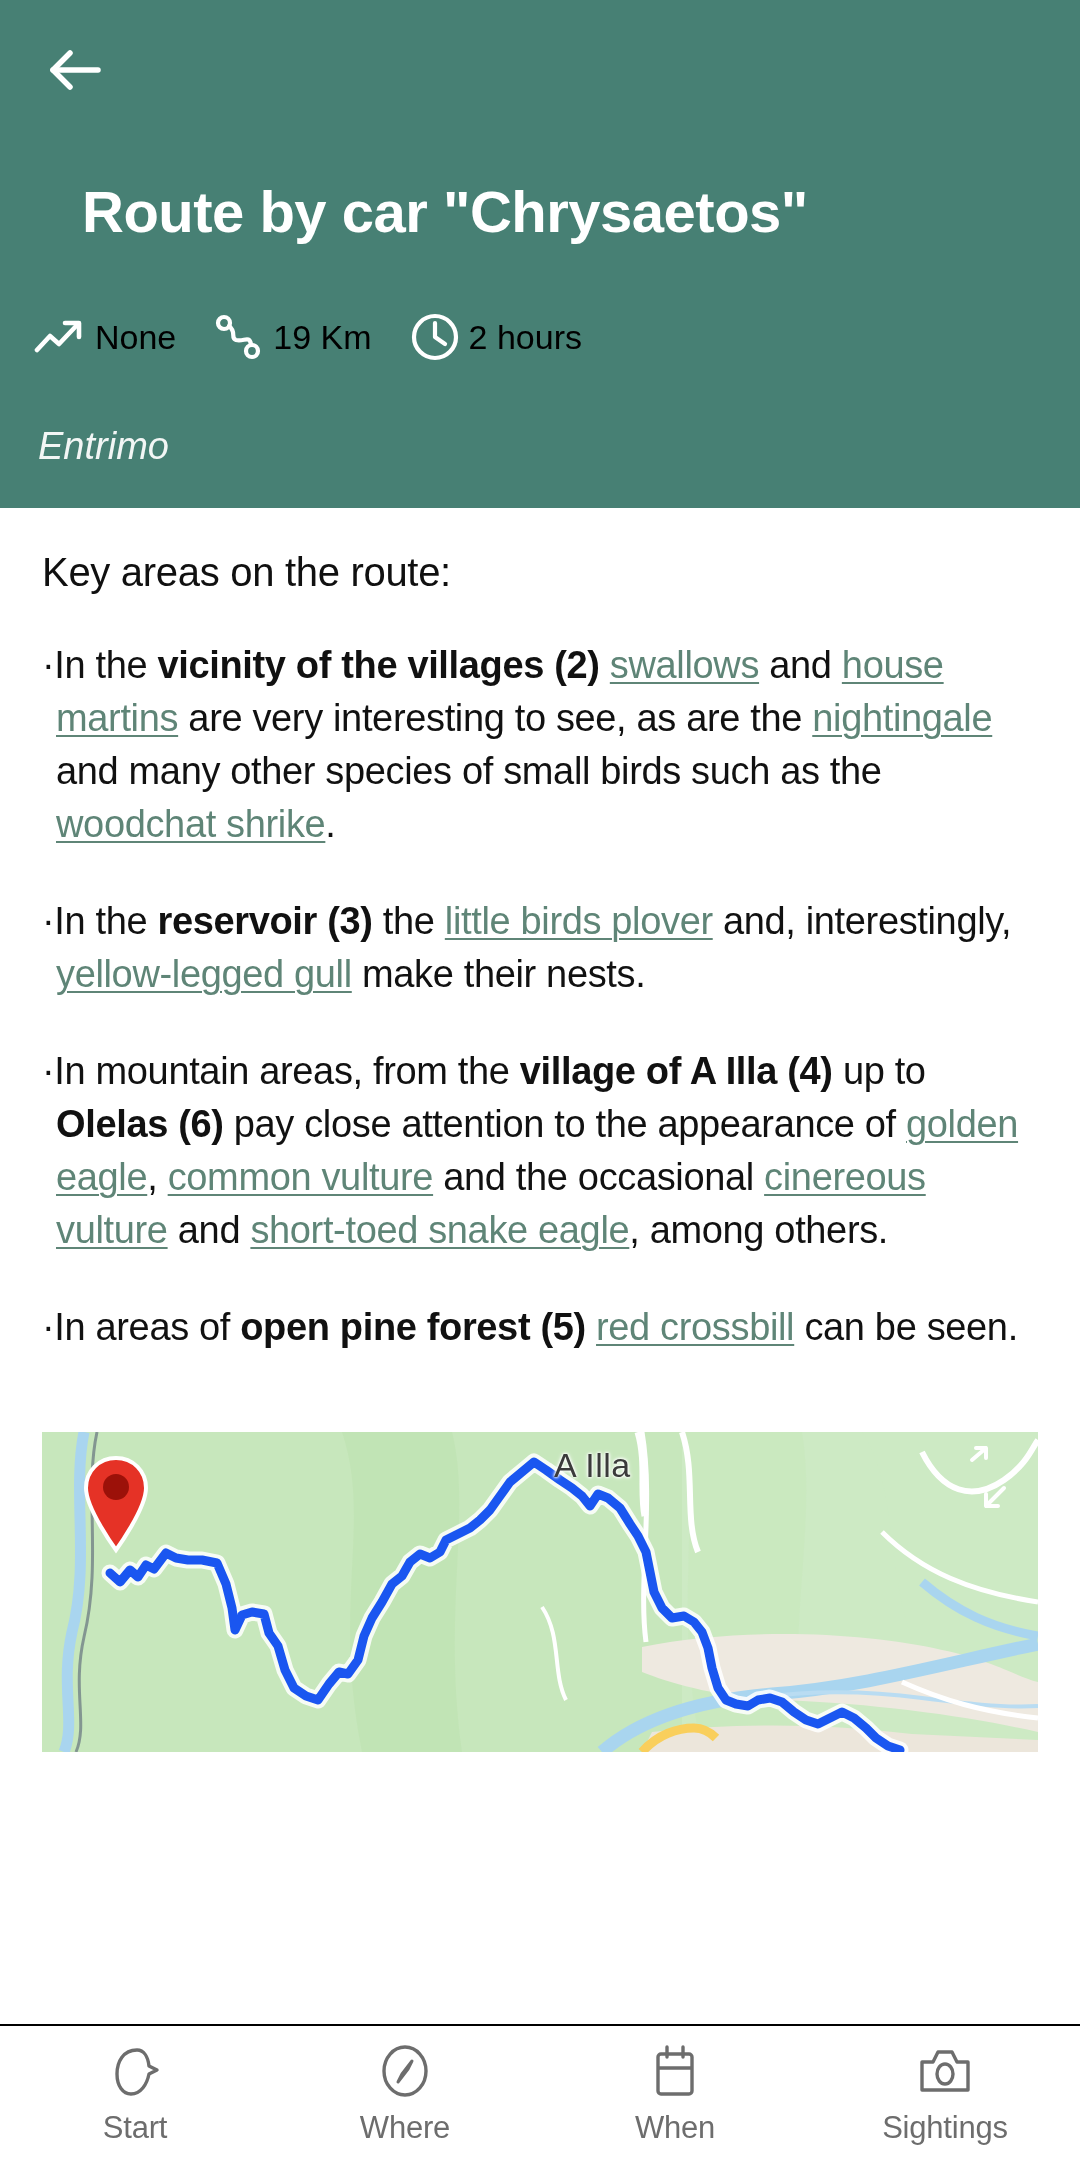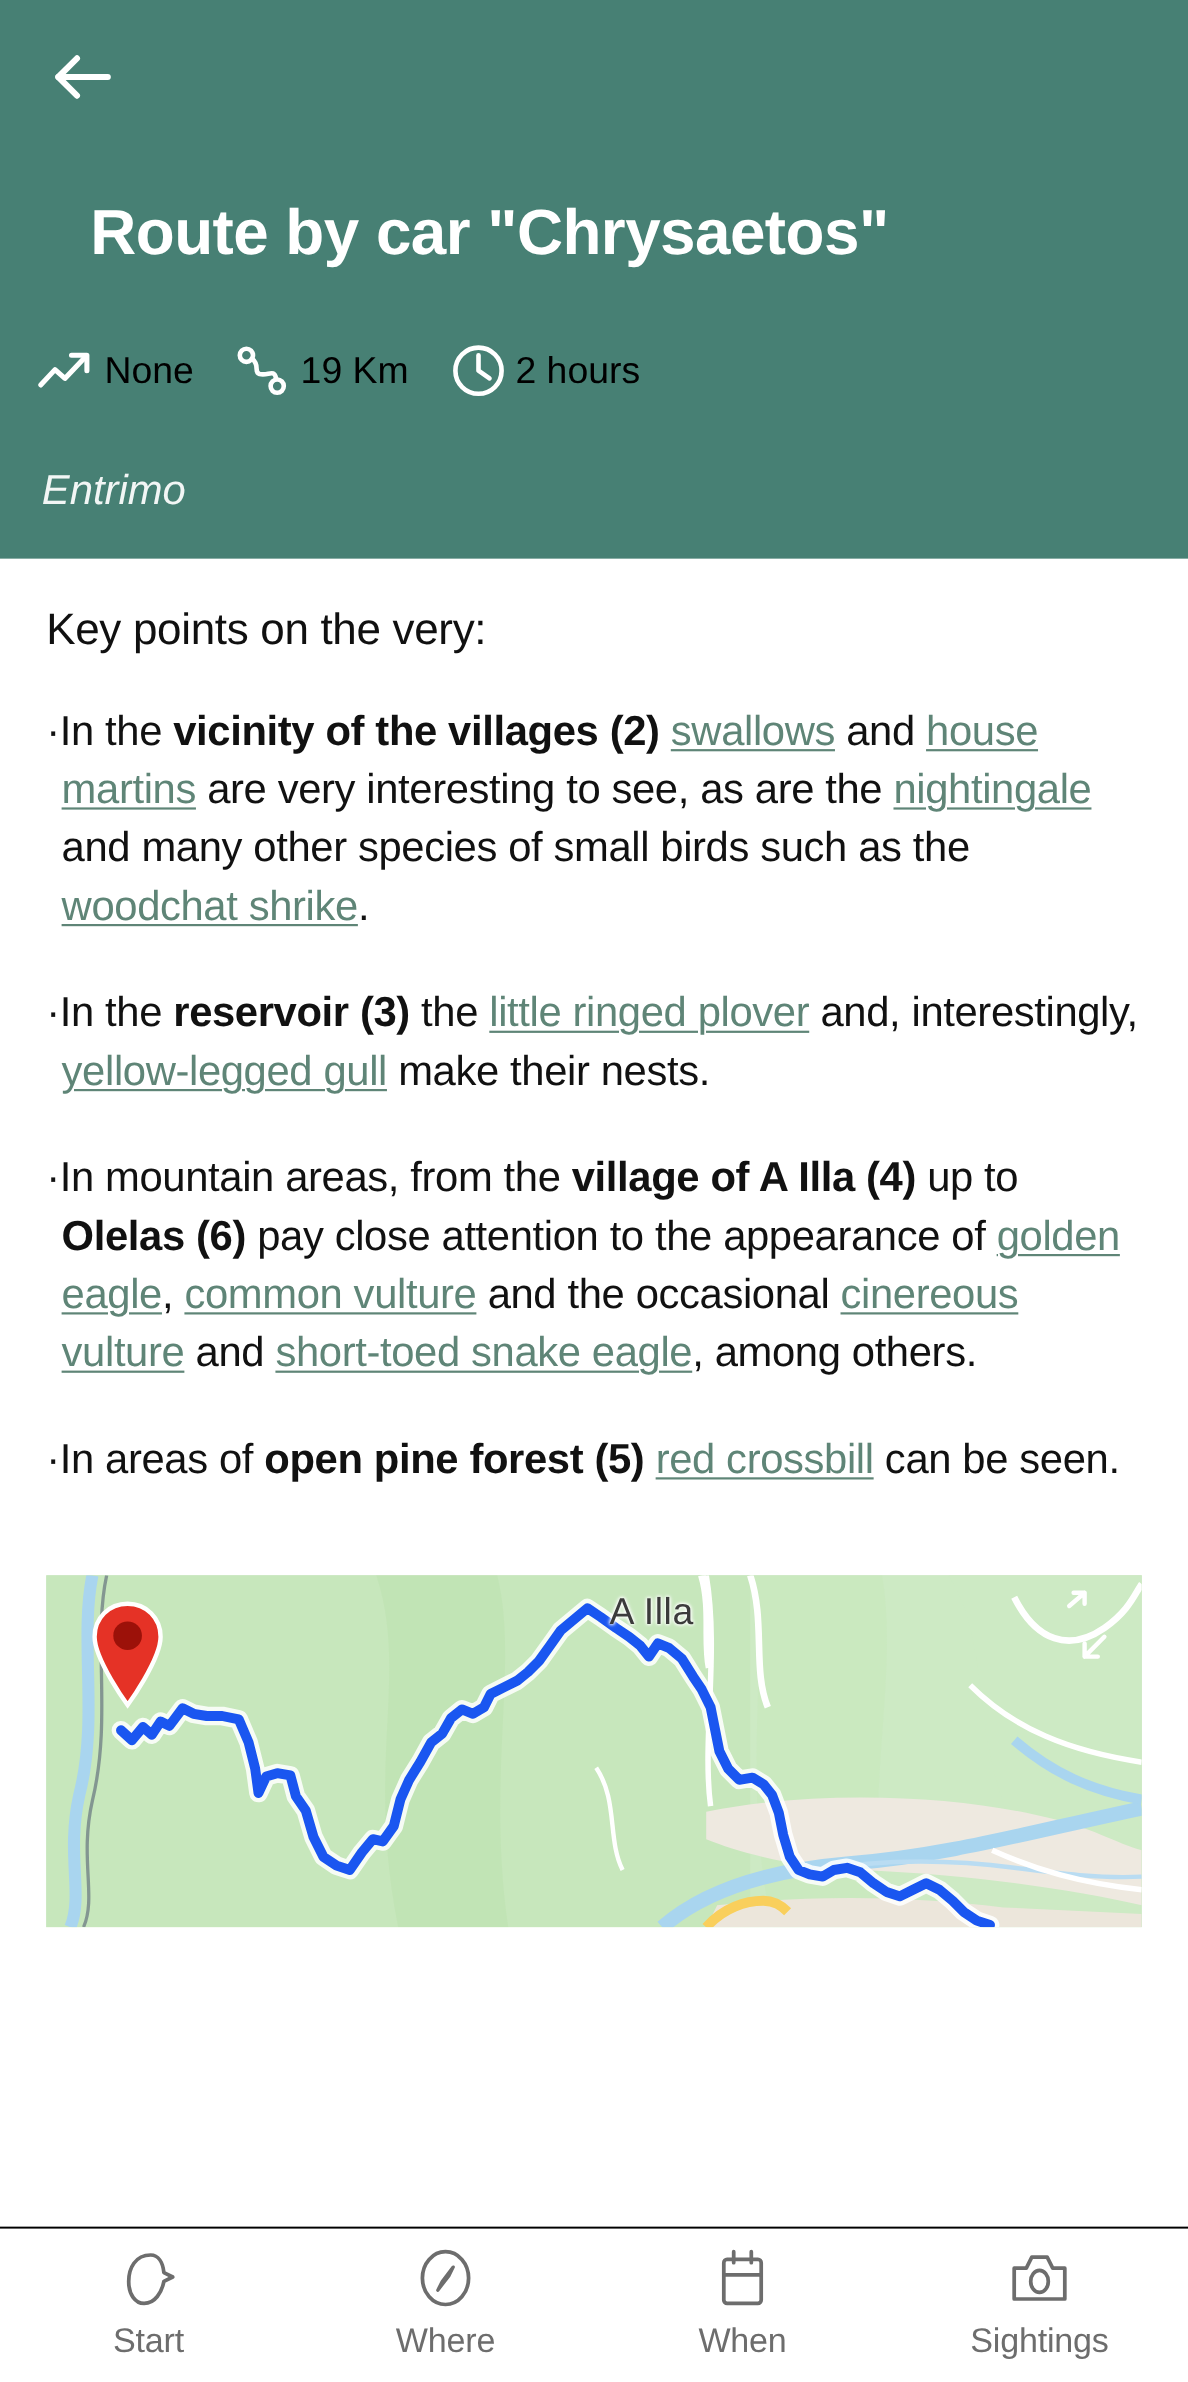--- a/index.html
+++ b/index.html
@@ -190,25 +190,25 @@
         </span>
         <span class="lbl">2 hours</span>
       </div>
 
     </div>
 
     <div class="subtitle">Entrimo</div>
   </div>
 
   <div class="content">
-    <div class="section-title">Key points on the very:</div>
+    <div class="section-title">Key areas on the route:</div>
 
     <div id="bullets-host">
         <p class="para"><span class="bullet">·</span><span>In the </span><b>vicinity of the villages (2)</b><span> </span><a>swallows</a><span> and </span><a>house martins</a><span> are very interesting to see, as are the </span><a>nightingale</a><span> and many other species of small birds such as the </span><a>woodchat shrike</a><span>.</span></p>
-        <p class="para"><span class="bullet">·</span><span>In the </span><b>reservoir (3)</b><span> the </span><a>little ringed plover</a><span> and, interestingly, </span><a>yellow-legged gull</a><span> make their nests.</span></p>
+        <p class="para"><span class="bullet">·</span><span>In the </span><b>reservoir (3)</b><span> the </span><a>little birds plover</a><span> and, interestingly, </span><a>yellow-legged gull</a><span> make their nests.</span></p>
         <p class="para"><span class="bullet">·</span><span>In mountain areas, from the </span><b>village of A Illa (4)</b><span> up to </span><b>Olelas (6)</b><span> pay close attention to the appearance of </span><a>golden eagle</a><span>, </span><a>common vulture</a><span> and the occasional </span><a>cinereous vulture</a><span> and </span><a>short-toed snake eagle</a><span>, among others.</span></p>
         <p class="para"><span class="bullet">·</span><span>In areas of </span><b>open pine forest (5)</b><span> </span><a>red crossbill</a><span> can be seen.</span></p>
       </div>
 
     <div class="map-wrap">
       <svg class="map-svg" viewBox="0 0 996 320" preserveAspectRatio="none">
         <rect x="0" y="0" width="996" height="320" fill="#cdeac4"></rect>
         <path d="M0 0 H640 V320 H0 Z" fill="#c6e6ba" opacity="0.8"></path>
         <path d="M300 0 C330 90 290 170 320 320 L420 320 C400 180 430 80 410 0 Z" fill="#bfe2b2" opacity="0.7"></path>
         <path d="M640 0 C660 80 630 180 660 320 L760 320 C745 190 775 90 760 0 Z" fill="#c9e8bd" opacity="0.7"></path>

